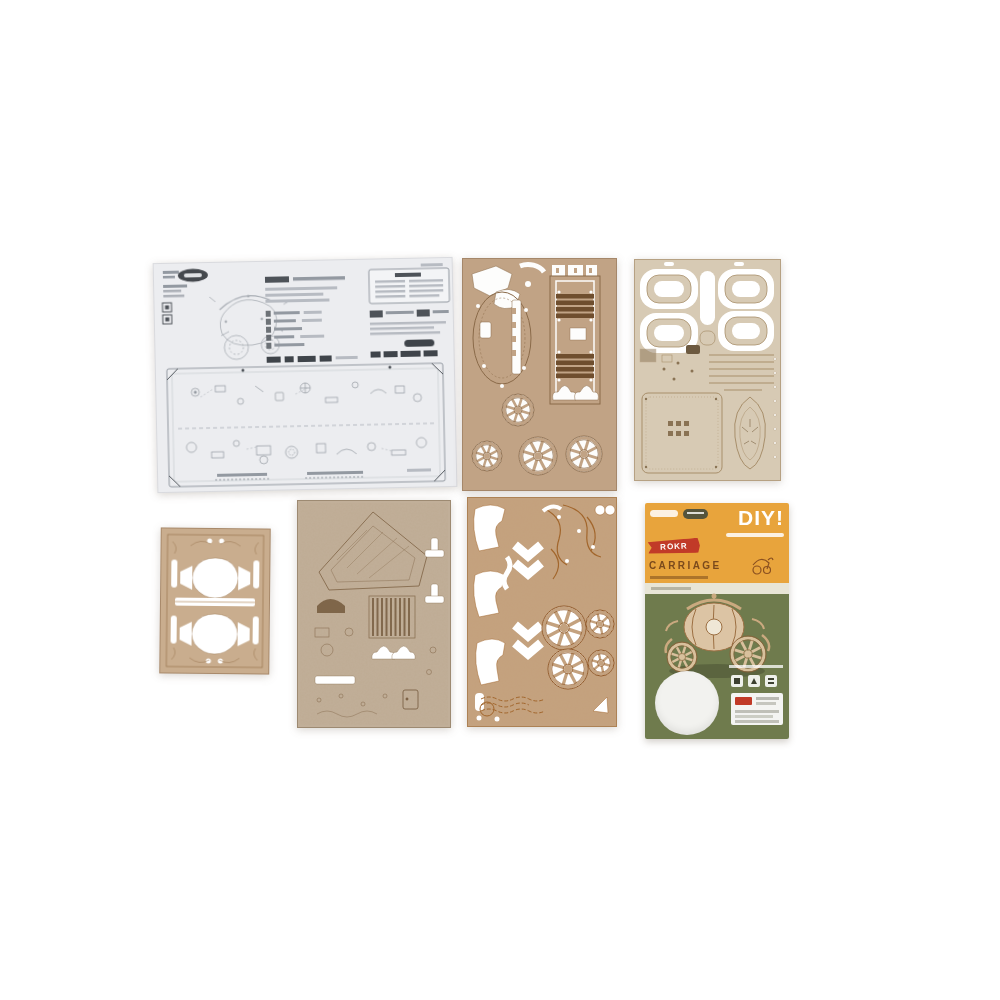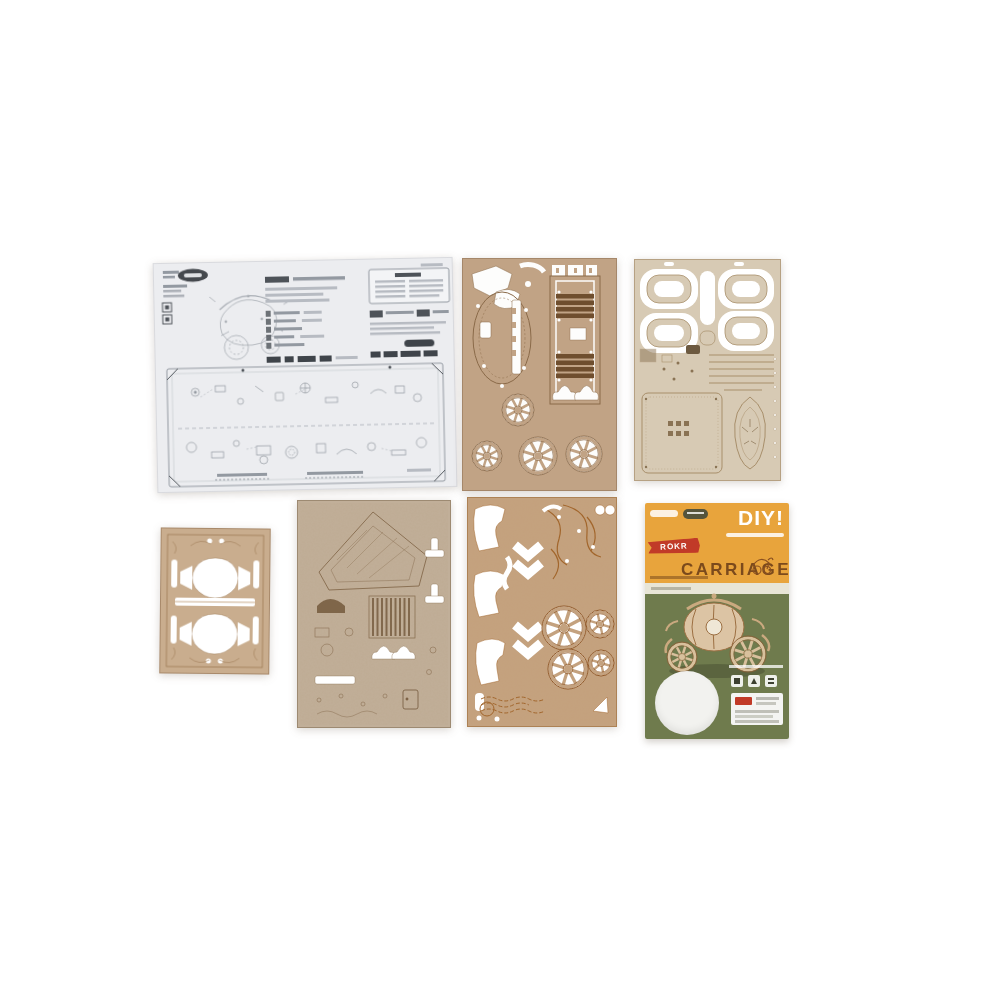--- a/index.html
+++ b/index.html
@@ -16,21 +16,21 @@
         background:rgba(255,255,255,.85);}
   .brand-tag{position:absolute;left:38px;top:6px;width:25px;height:10px;border-radius:5px;background:#55543c;}
   .brand-tag i{position:absolute;left:4px;top:3px;width:17px;height:2px;background:rgba(255,255,255,.8);}
   .diy{position:absolute;right:5px;top:4px;font-size:21px;line-height:1;font-weight:800;color:#ffffff;
         letter-spacing:1px;}
   .diy-sub{position:absolute;right:5px;top:30px;width:58px;height:3.5px;border-radius:2px;
         background:rgba(255,255,255,.85);}
   .ribbon{position:absolute;left:3px;top:36px;width:52px;height:15px;display:flex;align-items:center;
         justify-content:center;color:#fff;font-size:8px;font-weight:800;letter-spacing:1px;
         transform:rotate(-3deg);clip-path:polygon(0 12%,96% 0,100% 50%,96% 100%,0 88%,7% 50%);}
-  .prod-name{position:absolute;left:4px;top:57px;font-size:17px;font-weight:800;letter-spacing:2.4px;margin-left:32px;}
+  .prod-name{position:absolute;left:4px;top:57px;font-size:10px;font-weight:800;letter-spacing:2.4px;}
   .orn{position:absolute;left:104px;top:50px;}
   .header-sub{position:absolute;left:5px;top:73px;width:58px;height:2.5px;background:rgba(122,74,28,.55);}
   .strip-bar{position:absolute;left:6px;top:84px;width:40px;height:3px;background:rgba(90,90,70,.35);}
   .photo{position:absolute;left:7px;top:84px;}
   .die-circle{position:absolute;left:10px;top:168px;width:64px;height:64px;border-radius:50%;
         background:#f2f2ef;box-shadow:inset 0 -4px 7px rgba(0,0,0,.07);}
   .gtext{position:absolute;left:84px;top:162px;width:54px;height:3px;background:rgba(255,255,255,.75);}
   .cicon{position:absolute;top:172px;width:12px;height:12px;background:#eef0ea;border-radius:2px;}
   .cicon i{position:absolute;left:3px;top:3px;width:6px;height:6px;background:#3c4030;}
   .cicon.i2 i{clip-path:polygon(50% 0,100% 100%,0 100%);}

